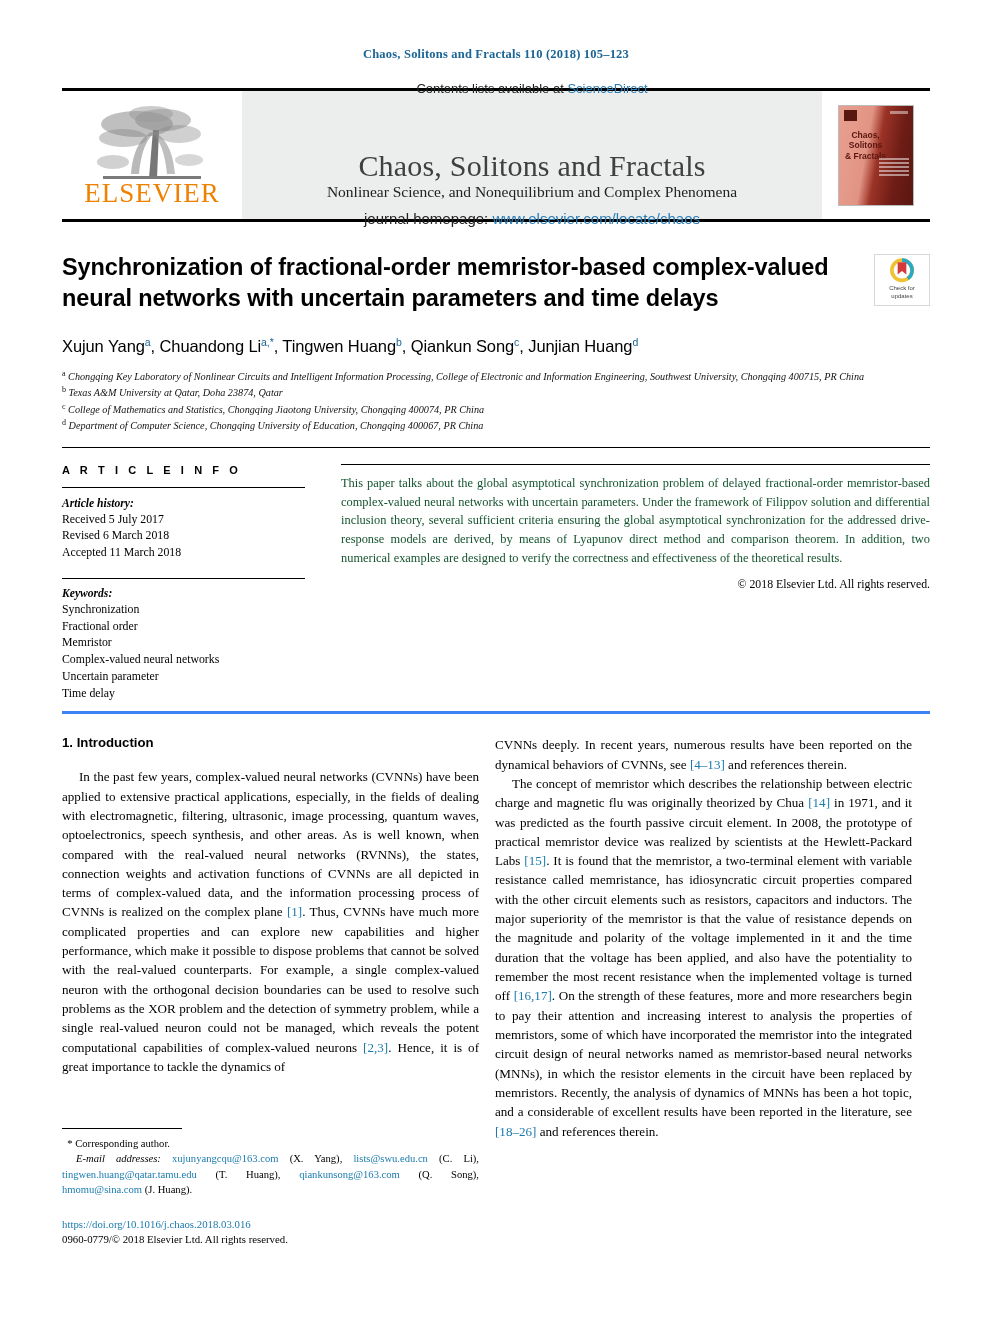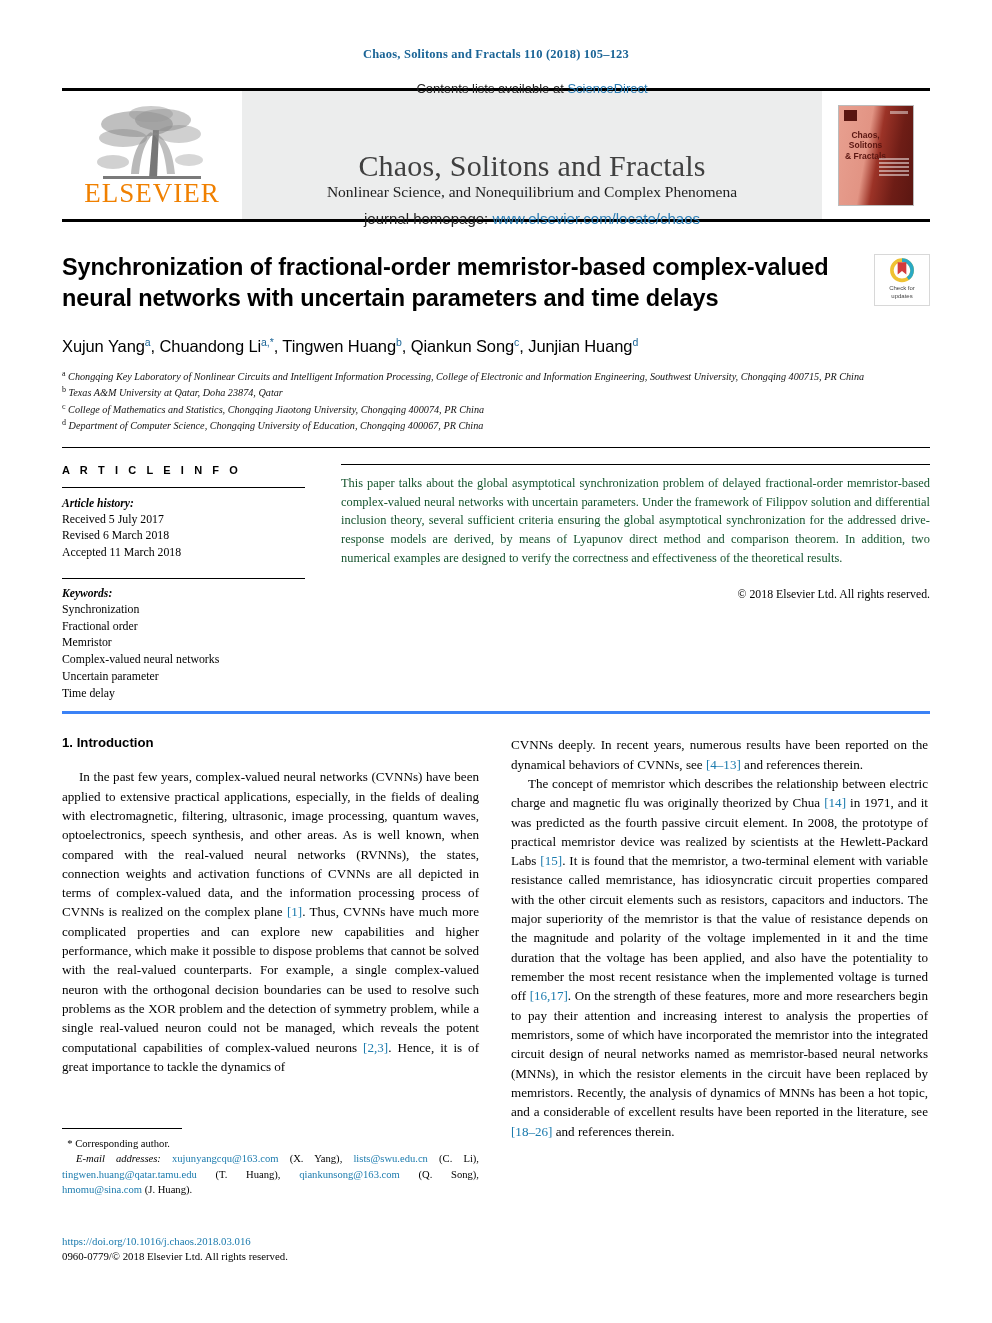--- a/index.html
+++ b/index.html
@@ -263,28 +263,28 @@
     font-family: "Liberation Serif", serif;
     font-size: 12.4px;
     line-height: 1.53;
     text-align: justify;
     color: #14532d;
   }
   .copyright {
     text-align: right;
     font-family: "Liberation Serif", serif;
     font-size: 11.8px;
-    margin-top: 19px;
+    margin-top: 9px;
   }
 
   
   .body-cols {
     display: flex;
     padding-top: 21px;
-    gap: 32px;
+    gap: 16px;
   }
   .bcol {
     width: 417px;
     flex: 0 0 417px;
   }
   h2.section-title {
     font-family: "Liberation Sans", sans-serif;
     font-size: 13.2px;
     font-weight: bold;
     margin: 0 0 17px 0;
@@ -315,21 +315,21 @@
   }
   .fn-text {
     font-family: "Liberation Serif", serif;
     font-size: 10.6px;
     line-height: 1.46;
     text-align: justify;
   }
   .fn-text .ital { font-style: italic; }
   .fn-text .mail { color: #1a7aad; }
   .doi-block {
-    margin-top: 36px;
+    margin-top: 19px;
     font-family: "Liberation Serif", serif;
     font-size: 10.8px;
     line-height: 1.45;
   }
   .doi-block .doi { color: #1a7aad; }
   .doi-block .issn { font-weight: normal; color: #000; }
 </style>
 </head>
 <body>
 

